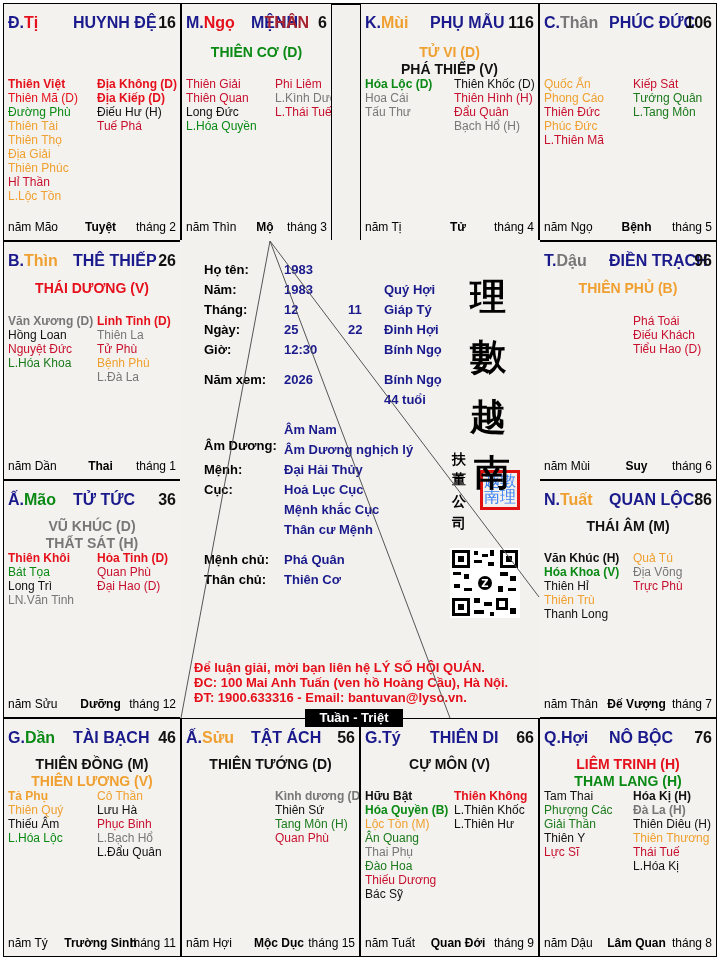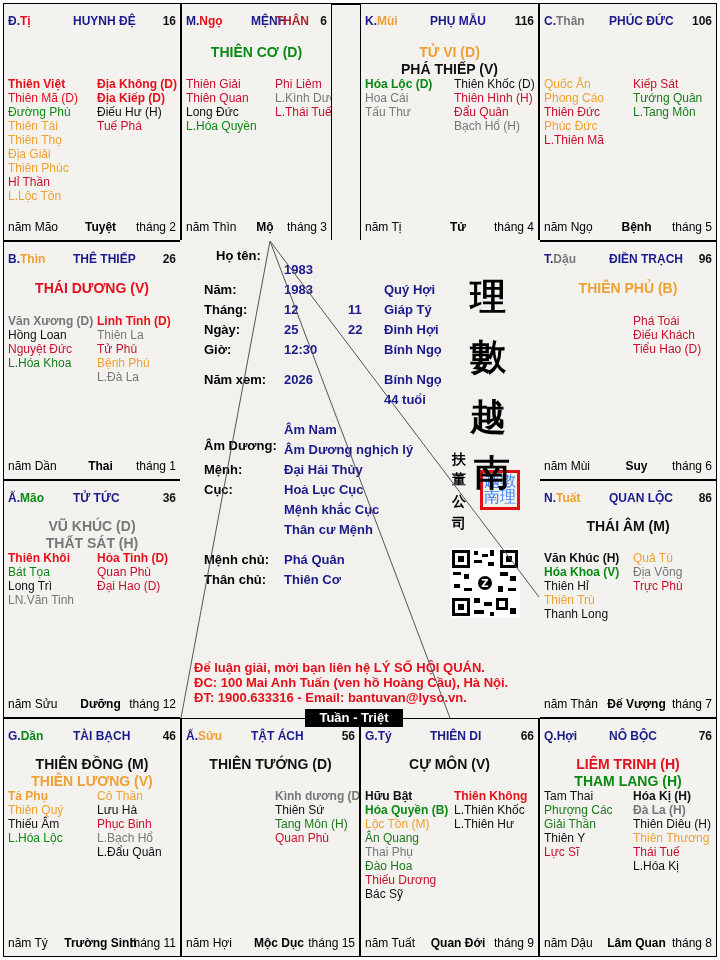--- a/index.html
+++ b/index.html
@@ -4,21 +4,21 @@
 <style>
   * { box-sizing: border-box; margin: 0; padding: 0; }
   html, body { width: 720px; height: 960px; background: #ffffff; overflow: hidden; }
   body { font-family: "Liberation Sans", sans-serif; font-size: 12px; color: #000; position: relative; }
 
   .chart { position: absolute; left: 3px; top: 3px; width: 714px; height: 954px;
     border: 2px solid #000; background: #f2f1ee; }
   .cell { position: absolute; border: 1px solid #000; background: #f3f2ef; overflow: hidden; }
 
   .hdr { position: absolute; top: 10px; left: 4px; right: 4px; height: 16px;
-    font-weight: bold; font-size: 12px; }
+    font-weight: bold; font-size: 16px; }
   .hdr .branch { position: absolute; left: 0; top: 0; }
   .hdr .branch .stem { color: #1a1a8c; }
   .hdr .palace { position: absolute; left: 54px; top: 0; color: #1a1a8c; padding-left: 11px; }
   .hdr .than { position: absolute; right: 18px; top: 0; color: #a8252f; }
   .hdr .age { position: absolute; right: 0; top: 0; color: #111; }
 
   .major { position: absolute; left: 0; right: 0; text-align: center; font-weight: bold; font-size: 14px; line-height: 17px; }
 
   .stars { position: absolute; left: 4px; right: 4px; font-size: 12px; line-height: 14px; }
   .col { position: absolute; top: 0; white-space: nowrap; }
@@ -381,21 +381,21 @@
       <div class="ftr">
         <span class="yr">năm Dậu</span>
         <span class="phase">Lâm Quan</span>
         <span class="mo">tháng 8</span>
       </div>
     </div>
   </div>
 
 <div class="center">
   <div id="info-block">
-      <div class="info-row" style="left:24px; top:8px;margin-left:12px;">Họ tên:</div>
+      <div class="info-row" style="left:24px; top:22px;">Họ tên:</div>
       <div class="info-row val" style="left:104px; top:22px;">1983</div>
       <div class="info-row" style="left:24px; top:42px;">Năm:</div>
       <div class="info-row val" style="left:104px; top:42px;">1983</div>
       <div class="info-row val" style="left:204px; top:42px;">Quý Hợi</div>
       <div class="info-row" style="left:24px; top:62px;">Tháng:</div>
       <div class="info-row val" style="left:104px; top:62px;">12</div>
       <div class="info-row val" style="left:168px; top:62px;">11</div>
       <div class="info-row val" style="left:204px; top:62px;">Giáp Tý</div>
       <div class="info-row" style="left:24px; top:82px;">Ngày:</div>
       <div class="info-row val" style="left:104px; top:82px;">25</div>

